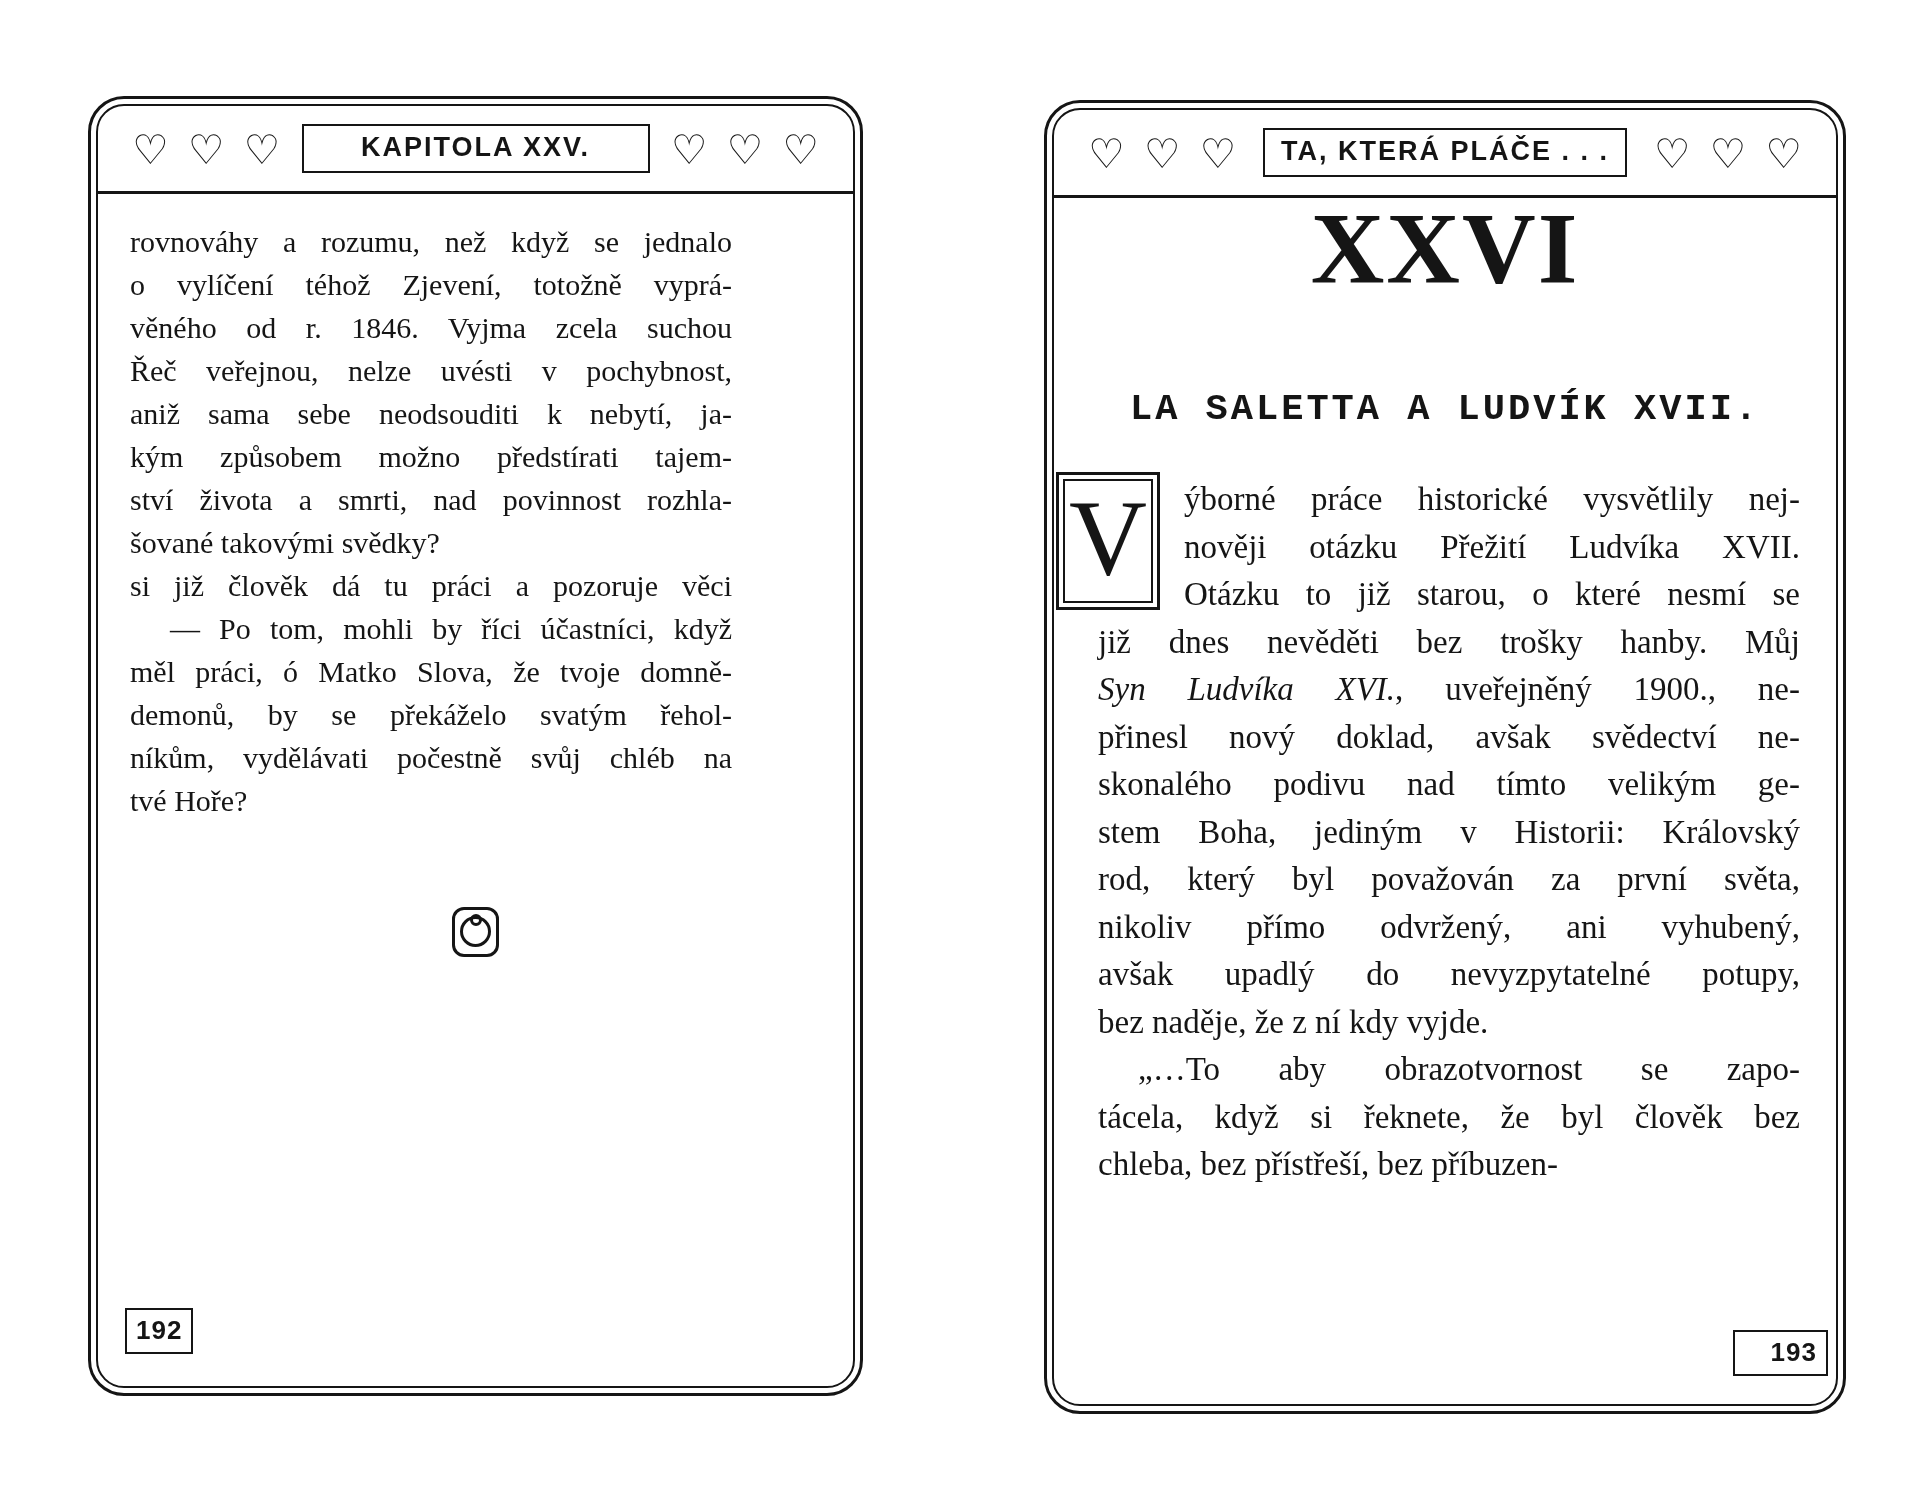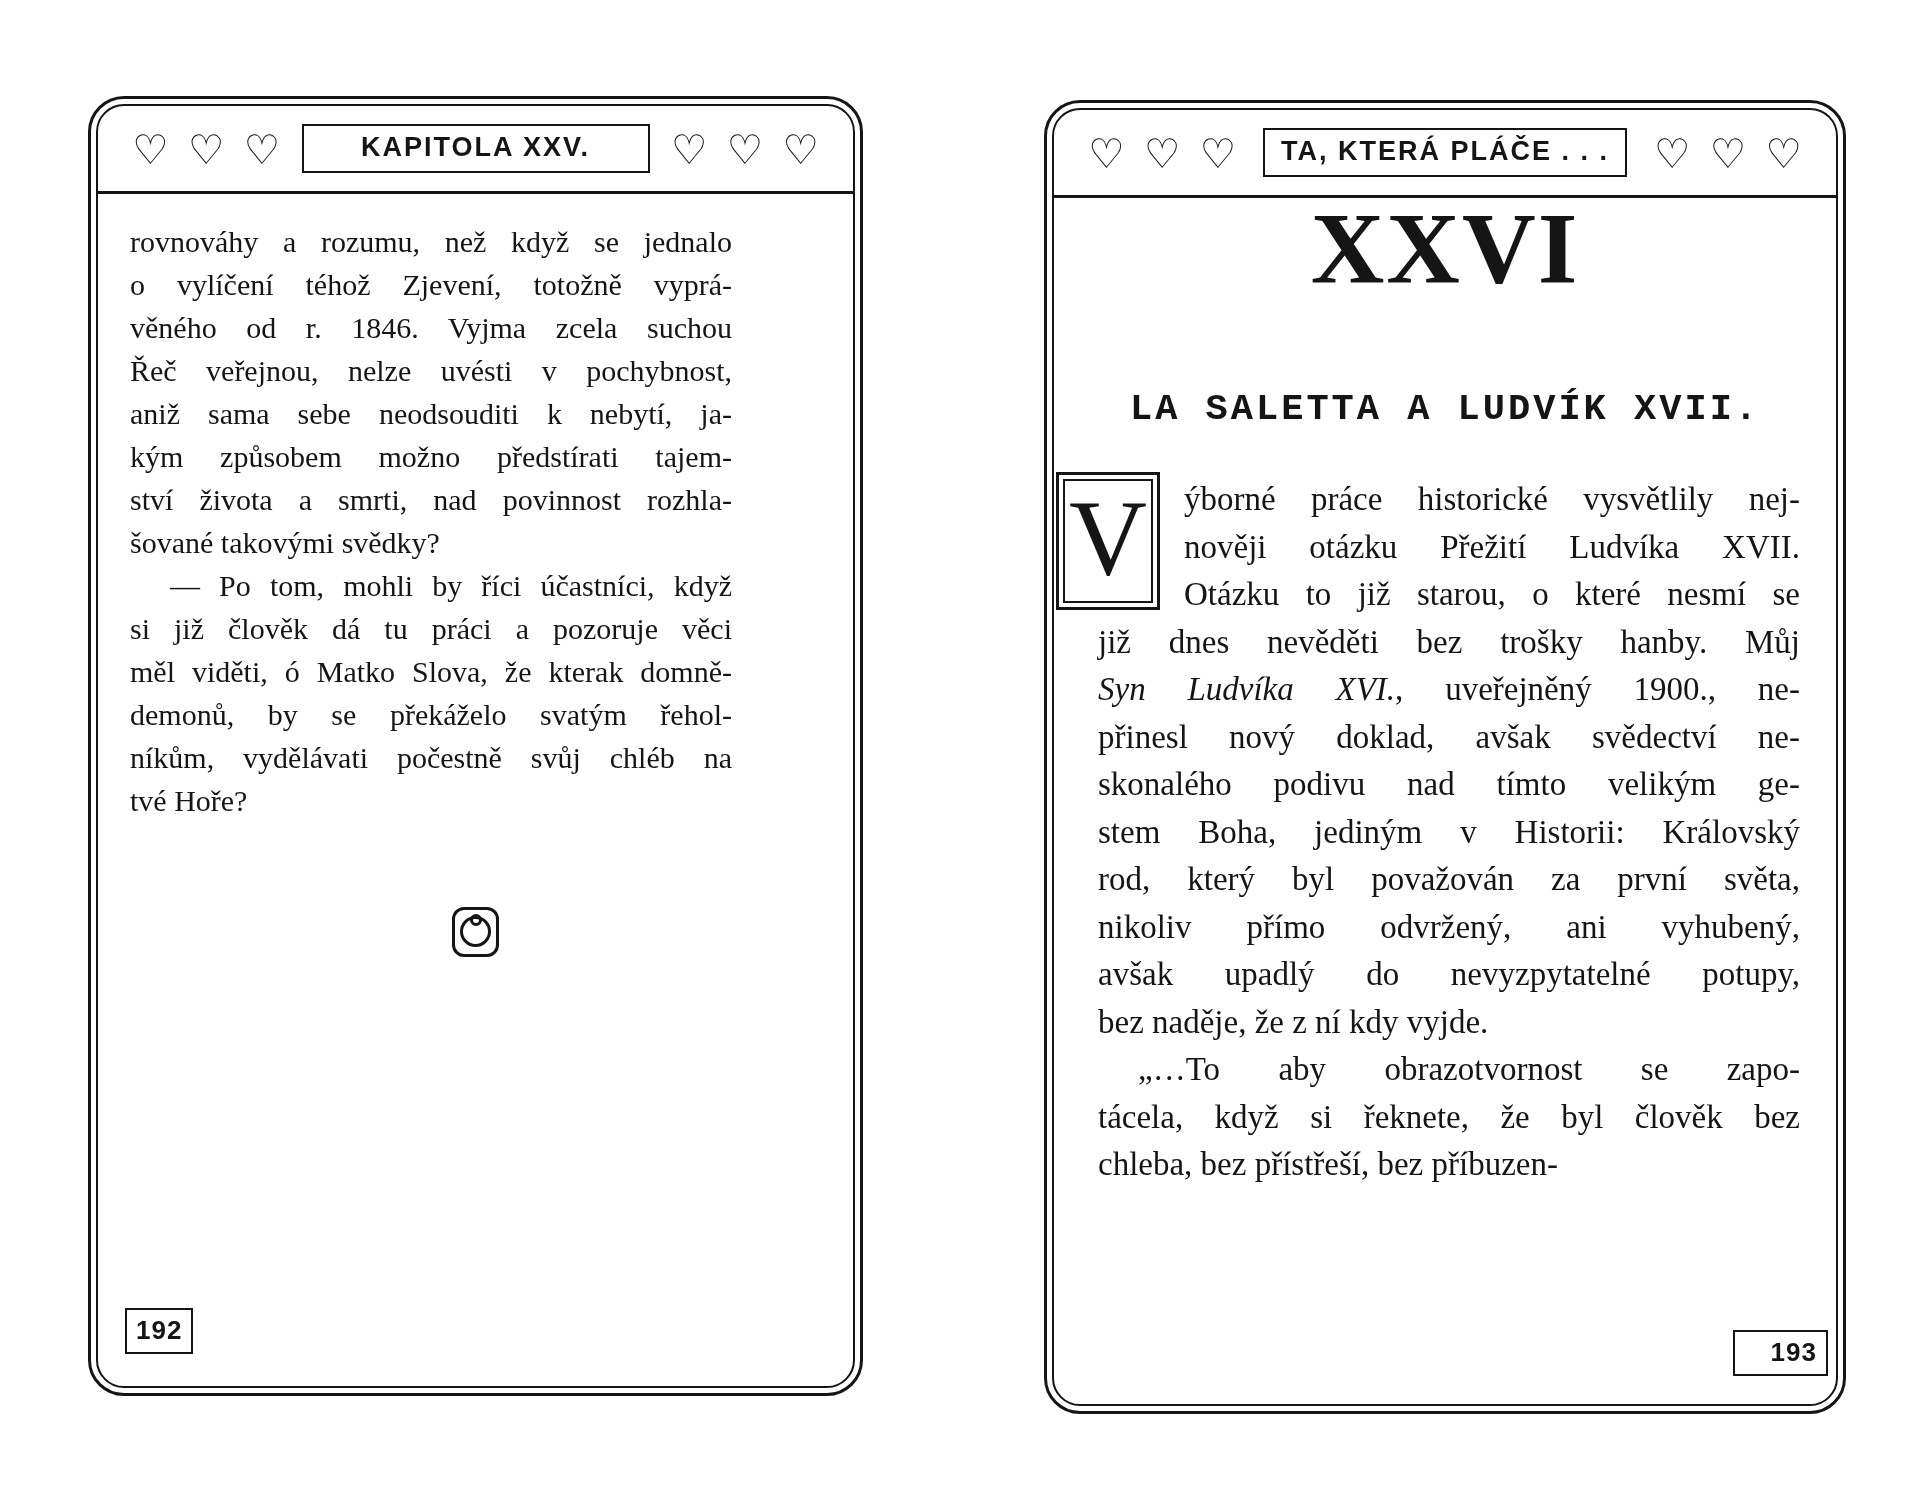--- a/index.html
+++ b/index.html
@@ -112,23 +112,23 @@
 
     <div class="body-text body-left">
         <div class="bl"><span>rovnováhy a rozumu, než když se jednalo</span></div>
         <div class="bl"><span>o vylíčení téhož Zjevení, totožně vyprá-</span></div>
         <div class="bl"><span>věného od r. 1846. Vyjma zcela suchou</span></div>
         <div class="bl"><span>Řeč veřejnou, nelze uvésti v pochybnost,</span></div>
         <div class="bl"><span>aniž sama sebe neodsouditi k nebytí, ja-</span></div>
         <div class="bl"><span>kým způsobem možno předstírati tajem-</span></div>
         <div class="bl"><span>ství života a smrti, nad povinnost rozhla-</span></div>
         <div class="bl end"><span>šované takovými svědky?</span></div>
+        <div class="bl"><span>si již člověk dá tu práci a pozoruje věci</span></div>
         <div class="bl ind2"><span>— Po tom, mohli by říci účastníci, když</span></div>
-        <div class="bl"><span>si již člověk dá tu práci a pozoruje věci</span></div>
-        <div class="bl"><span>měl viděti, ó Matko Slova, že kterak domně-</span></div>
+        <div class="bl"><span>měl práci, ó Matko Slova, že tvoje domně-</span></div>
         <div class="bl"><span>demonů, by se překáželo svatým řehol-</span></div>
         <div class="bl"><span>níkům, vydělávati počestně svůj chléb na</span></div>
         <div class="bl end"><span>tvé Hoře?</span></div>
       </div>
 
     <div class="ornament">
       <div class="orn-ring"></div>
       <div class="orn-dot"></div>
     </div>
 

